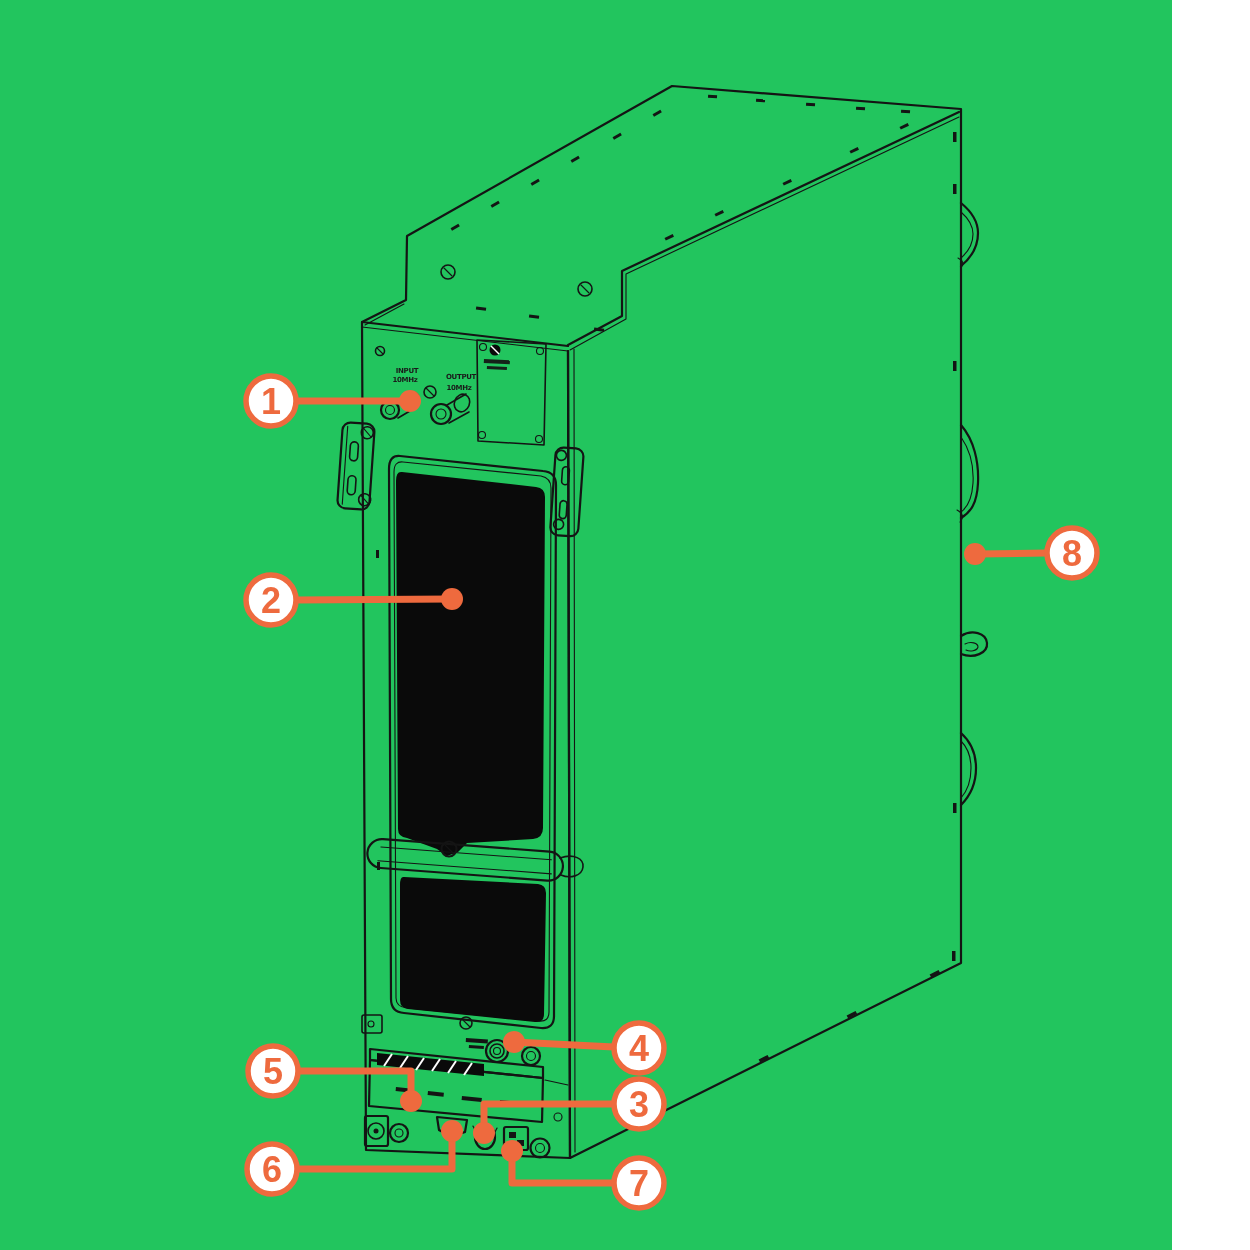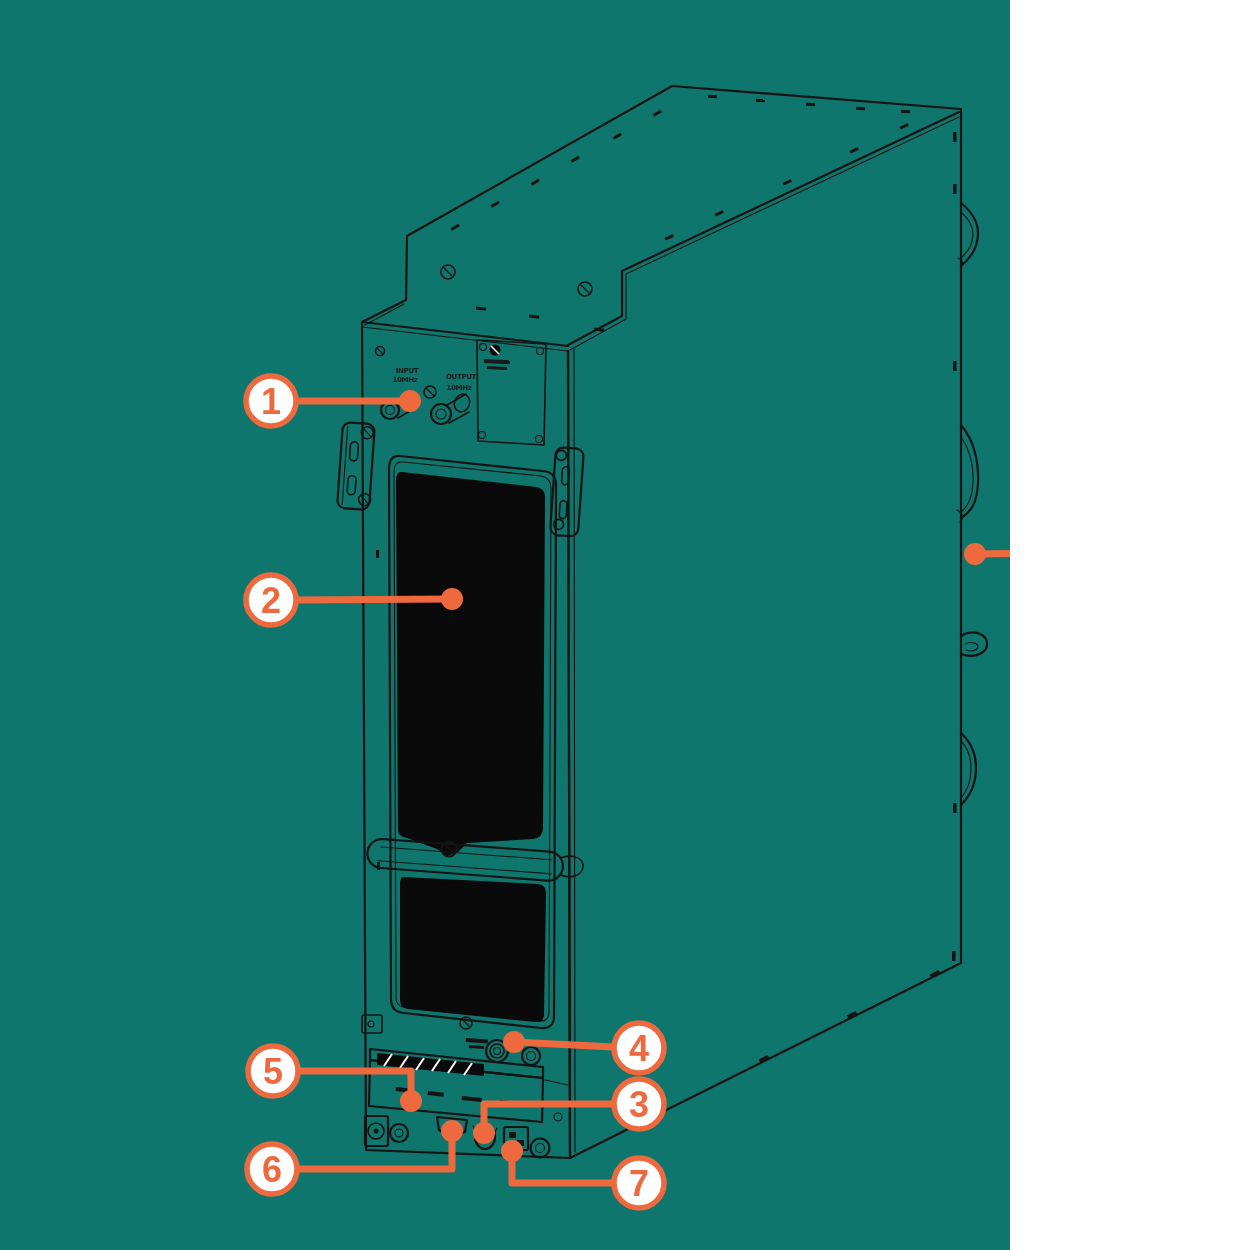--- a/index.html
+++ b/index.html
@@ -1,17 +1,17 @@
 <!DOCTYPE html>
 <html style="--accent: #EE6A3E; --ink: #141414;"><head>
 <meta charset="utf-8">
 <style>
   :root{ --accent:#EE6A3E; --ink:#141414; }
   html,body{margin:0;padding:0;background:#ffffff;}
-  .canvas{position:relative;width:1010px;height:1250px;background:#0f766e;overflow:hidden;}
+  .canvas{position:relative;width:1172px;height:1250px;background:#22c55e;overflow:hidden;}
   svg{display:block;}
   .ln{stroke:var(--ink);fill:none;stroke-width:2.2;stroke-linejoin:round;stroke-linecap:round;}
   .ln-med{stroke:var(--ink);fill:none;stroke-width:1.6;stroke-linejoin:round;stroke-linecap:round;}
   .ln-thin{stroke:var(--ink);fill:none;stroke-width:1.1;stroke-linejoin:round;stroke-linecap:round;}
   .dash{fill:var(--ink);}
   .dark{fill:#0a0a0a;}
   .leader{stroke:var(--accent);stroke-width:7;fill:none;stroke-linecap:round;stroke-linejoin:round;}
   .dot{fill:var(--accent);}
   .ring{fill:#ffffff;stroke:var(--accent);stroke-width:5.5;}
   .num{fill:var(--accent);font:bold 36px "Liberation Sans", sans-serif;text-anchor:middle;}

